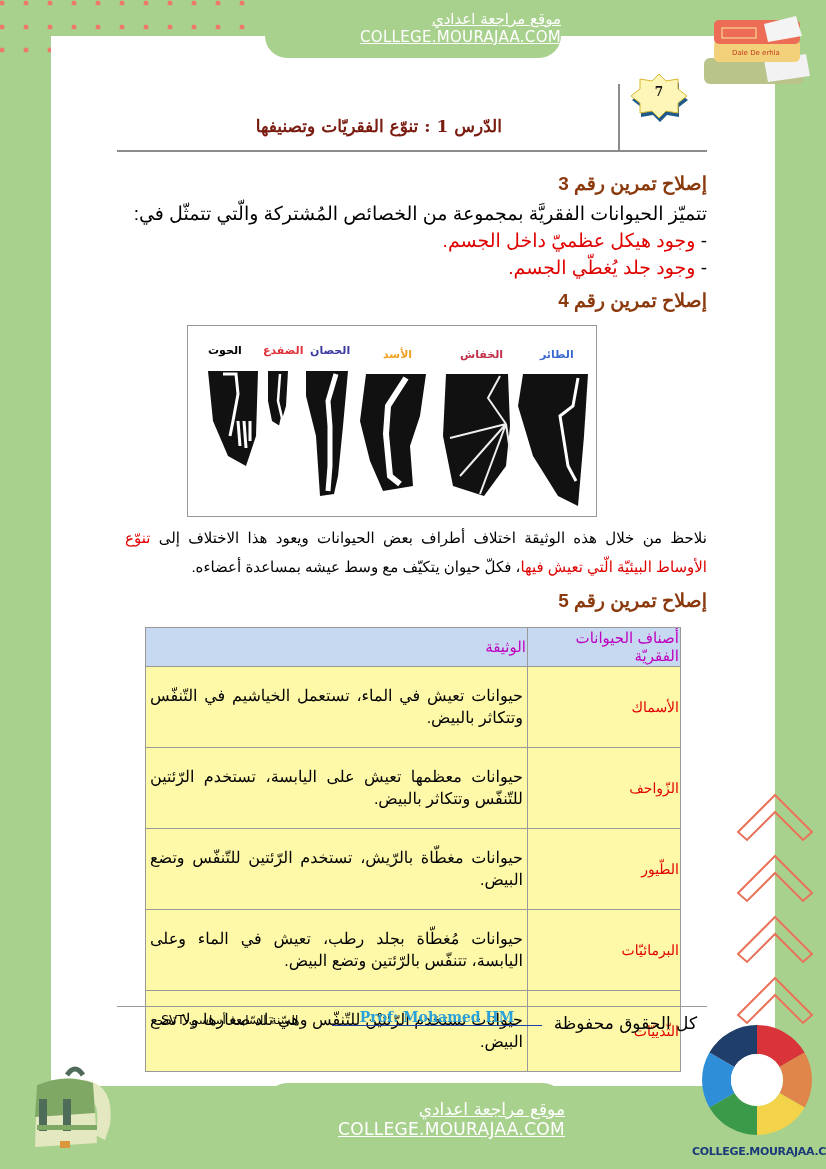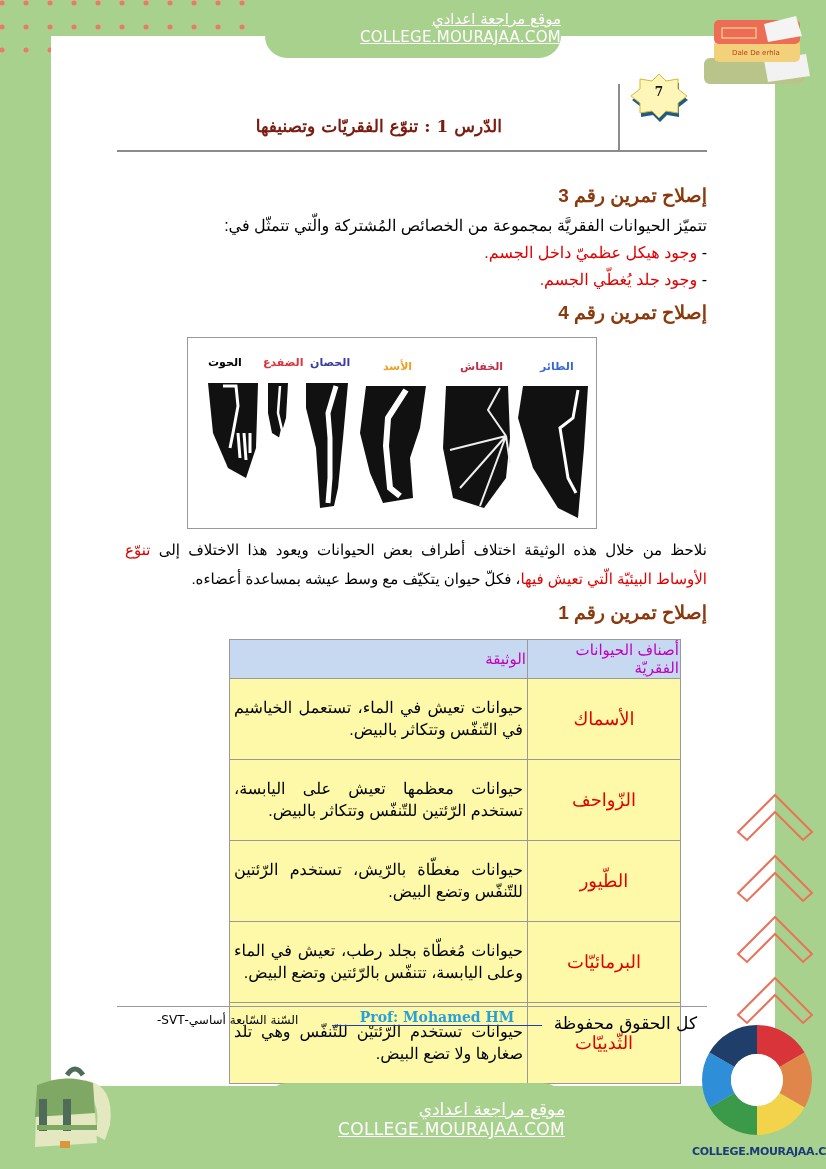--- a/index.html
+++ b/index.html
@@ -6,37 +6,37 @@
   body{width:826px;height:1169px;position:relative;overflow:hidden;background:#a9d18e;font-family:"DejaVu Sans",sans-serif;}
   .page{position:absolute;left:51px;top:36px;width:724px;height:1050px;background:#fff;}
   .dots{position:absolute;left:0;top:0;width:826px;height:60px;}
   .top-banner,.bottom-banner{position:absolute;background:#a9d18e;color:#fff;text-align:right;font-family:"DejaVu Sans",sans-serif;font-weight:normal;}
   .top-banner{left:265px;top:0;width:296px;height:58px;border-radius:0 0 22px 22px;}
   .bottom-banner{left:265px;top:1083px;width:300px;height:86px;border-radius:22px 22px 0 0;}
   .banner-ar{font-size:15px;text-decoration:underline;display:block;margin-top:10px;direction:rtl;}
   .banner-en{font-size:15px;text-decoration:underline;display:block;letter-spacing:0.3px;}
   .bottom-banner .banner-ar{margin-top:16px;font-size:17px;}
   .bottom-banner .banner-en{font-size:17px;}
-  .content{position:absolute;left:117px;top:172px;width:590px;direction:rtl;text-align:right;font-family:"Liberation Sans",sans-serif;}
+  .content{position:absolute;left:117px;top:160px;width:590px;direction:rtl;text-align:right;font-family:"Liberation Sans",sans-serif;}
   .title-row{position:absolute;left:117px;top:76px;width:590px;height:76px;}
   .title-hline{position:absolute;left:0;bottom:0;width:590px;height:2px;background:#8c8c8c;}
   .title-vline{position:absolute;left:501px;top:8px;width:2px;height:68px;background:#8c8c8c;}
   .lesson-title{position:absolute;right:205px;top:40px;font-family:"DejaVu Serif",serif;font-weight:bold;font-size:17px;color:#7a1c10;direction:rtl;}
   .star{position:absolute;left:628px;top:72px;width:62px;height:50px;}
   .star-num{position:absolute;left:0;top:13px;width:62px;text-align:center;font-family:"DejaVu Serif",serif;font-size:12px;color:#111;font-weight:bold;}
   .h-ex{color:#8b3a0e;font-weight:bold;font-size:19px;margin:6px 0 2px 0;line-height:28px;}
-  .p{font-size:16px;color:#000;line-height:27px;margin:0;}
+  .p{font-size:19px;color:#000;line-height:27px;margin:0;}
   .red{color:#e00000;}
   .figure{position:relative;margin:10px auto 0 auto;width:408px;height:190px;border:1.5px solid #999;direction:ltr;background:#fff;margin-right:110px;}
   .fig-label{position:absolute;top:18px;font-size:11px;font-weight:bold;font-family:"DejaVu Sans",sans-serif;}
   .para{font-size:15px;line-height:29px;margin-top:6px;text-align:justify;text-align-last:right;margin-left:8px;}
-  table{border-collapse:collapse;width:452px;margin:12px 26px 0 0;font-family:"Liberation Sans",sans-serif;}
+  table{border-collapse:collapse;width:536px;margin:12px 26px 0 0;font-family:"Liberation Sans",sans-serif;}
   th{background:#c6d9f1;color:#c000c0;font-weight:normal;font-size:15px;height:24px;border:1px solid #999;}
   td{background:#fef9a8;border:1px solid #999;font-size:16px;line-height:22px;vertical-align:middle;}
-  td.cls{color:#e00000;text-align:center;width:150px;font-size:18px;}
+  td.cls{color:#e00000;width:150px;font-size:14px;}
   td.desc{padding:16px 4px;text-align:justify;text-align-last:right;height:48px;}
   .footer{position:absolute;left:117px;top:1006px;width:590px;height:30px;border-top:1.5px solid #999;}
   .f-right{position:absolute;right:10px;top:6px;font-size:17px;direction:rtl;font-family:"DejaVu Sans",sans-serif;}
   .f-mid{position:absolute;left:215px;top:2px;width:210px;text-align:center;font-family:"DejaVu Serif",serif;font-weight:bold;color:#2aa0d8;font-size:14px;border-bottom:1.5px solid #1f3fb0;}
   .f-left{position:absolute;left:40px;top:6px;font-size:12px;direction:rtl;font-family:"DejaVu Sans",sans-serif;}
   .logo-text{position:absolute;left:692px;top:1145px;font-family:"DejaVu Sans",sans-serif;font-weight:bold;font-size:11px;color:#1a3a7a;letter-spacing:-0.3px;}
   .deco{position:absolute;}
 </style>
 </head>
 <body>
@@ -136,21 +136,21 @@
       <path d="M258 48 L320 48 L322 100 L318 140 L296 170 L265 160 L255 110 Z" fill="#111"></path>
       <path d="M312 50 L300 72 L318 98 M318 98 L262 112 M318 98 L272 150 M318 98 L292 168 M318 98 L322 125" stroke="#eee" stroke-width="2" fill="none"></path>
 
       <path d="M335 48 L400 48 L396 110 L390 180 L370 170 L345 130 L330 80 Z" fill="#111"></path>
       <path d="M390 52 L385 80 L372 90 L380 140 L388 155" stroke="#fff" stroke-width="3" fill="none"></path>
     </svg>
   </div>
 
   <p class="p para"><span>نلاحظ من خلال هذه الوثيقة اختلاف أطراف بعض الحيوانات ويعود هذا الاختلاف إلى </span><span class="red">تنوّع الأوساط البيئيّة الّتي تعيش فيها</span><span>، فكلّ حيوان يتكيّف مع وسط عيشه بمساعدة أعضاءه.</span></p>
 
-  <div class="h-ex">إصلاح تمرين رقم 1</div>
+  <div class="h-ex">إصلاح تمرين رقم 5</div>
 
   <table>
     <thead>
       <tr>
         <th style="width:150px">أصناف الحيوانات الفقريّة</th>
         <th>الوثيقة</th>
       </tr>
     </thead>
     <tbody>
       <tr>

